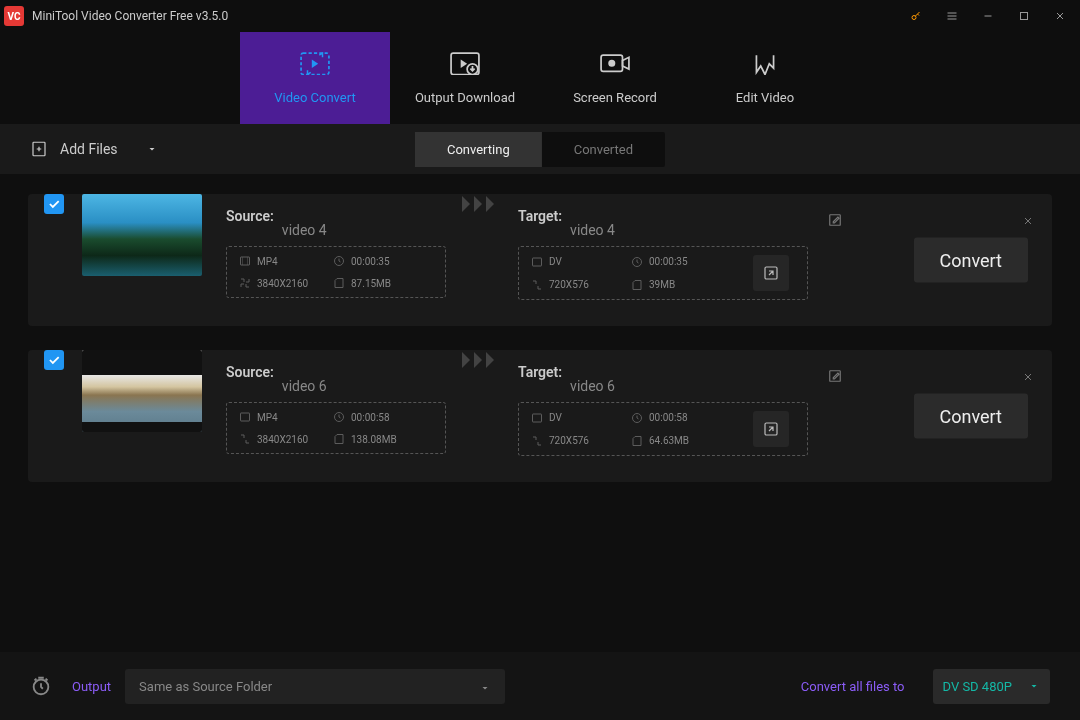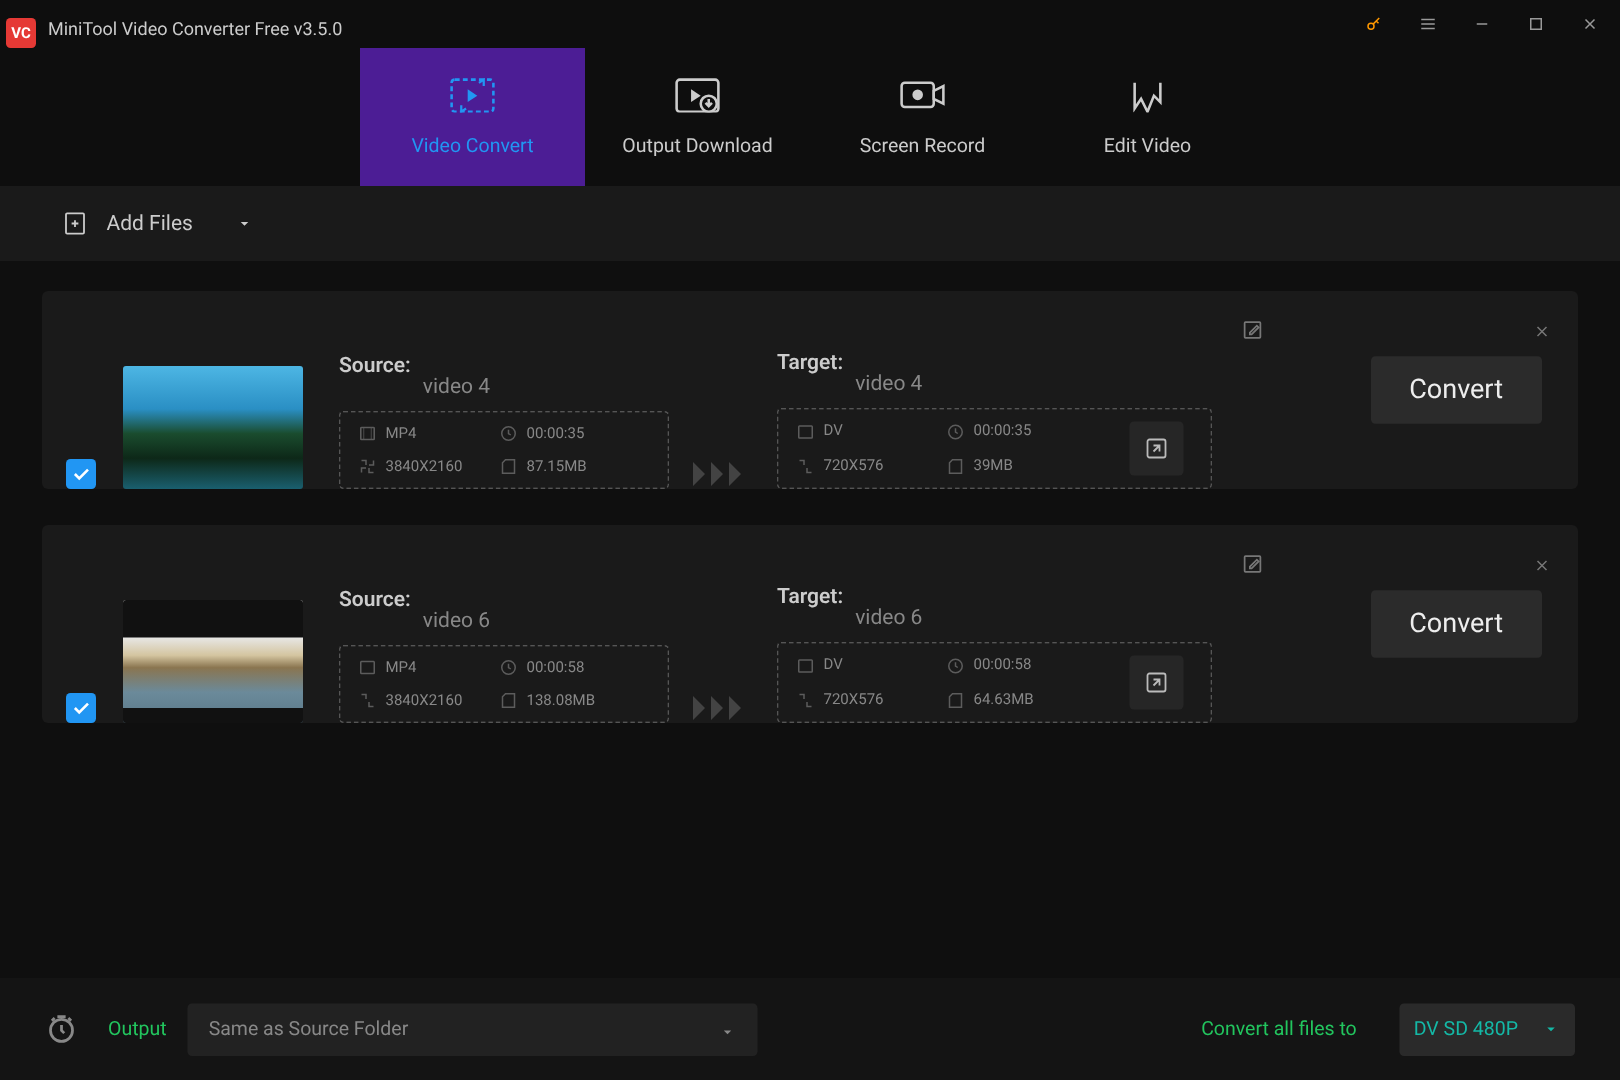--- a/index.html
+++ b/index.html
@@ -1,37 +1,37 @@
 <!DOCTYPE html>
 <html><head>
 <meta charset="utf-8">
 <style>
 *{margin:0;padding:0;box-sizing:border-box;font-family:-apple-system,BlinkMacSystemFont,"Segoe UI",Roboto,sans-serif;}
 body{background:#0f0f0f;color:#999;width:1080px;height:720px;overflow:hidden;position:relative;}
-.titlebar{height:32px;background:#0e0e0e;display:flex;padding:12px 4px;}
+.titlebar{height:32px;background:#0e0e0e;display:flex;align-items:center;padding:12px 4px;}
 .logo{width:20px;height:20px;background:#e53935;border-radius:3px;display:flex;align-items:center;justify-content:center;color:#fff;font-size:10px;font-weight:bold;margin-right:8px;}
 .app-title{color:#ccc;font-size:12px;flex:1;}
 .titlebar-actions{display:flex;align-items:center;gap:4px;}
 .titlebar-btn{width:32px;height:28px;display:flex;align-items:center;justify-content:center;color:#999;cursor:pointer;}
 .titlebar-btn svg{width:12px;height:12px;}
 .key-icon{color:#ff9800;}
 .tabs{height:92px;background:#0e0e0e;display:flex;padding-left:240px;}
 .tab{width:150px;display:flex;flex-direction:column;align-items:center;justify-content:center;gap:14px;cursor:pointer;color:#ccc;}
 .tab.active{background:#4c1d95;color:#2196f3;}
 .tab-icon{width:30px;height:24px;display:flex;align-items:center;justify-content:center;}
 .tab-label{font-size:13px;}
-.toolbar{height:50px;background:#1a1a1a;display:flex;align-items:center;padding:0 41px;}
+.toolbar{height:50px;background:#1a1a1a;display:flex;align-items:center;padding:0 30px;}
 .add-files{display:flex;align-items:center;gap:12px;color:#ccc;cursor:pointer;font-size:14px;}
 .add-files-icon{width:18px;height:18px;}
 .chevron-down{margin-left:16px;}
 .segment{margin-left:auto;margin-right:auto;position:absolute;left:50%;transform:translateX(-50%);display:flex;background:#0e0e0e;border-radius:2px;}
 .segment-btn{padding:10px 32px;font-size:13px;color:#777;cursor:pointer;}
 .segment-btn.active{background:#333;color:#eee;}
 .list{padding:20px 28px 0 28px;}
-.item{background:#1a1a1a;border-radius:4px;height:132px;margin-bottom:24px;display:flex;align-items:flex-end;padding:0 16px;position:relative;}
+.item{background:#1a1a1a;border-radius:4px;height:132px;margin-bottom:24px;display:flex;align-items:flex-start;padding:0 16px;position:relative;}
 .checkbox{width:20px;height:20px;background:#2196f3;border-radius:3px;display:flex;align-items:center;justify-content:center;margin-right:18px;cursor:pointer;}
 .checkbox svg{width:14px;height:14px;}
 .thumb{width:120px;height:82px;background:#333;border-radius:2px;margin-right:24px;overflow:hidden;}
 .thumb.sea{background:linear-gradient(180deg,#4db6e4 0%,#2a8fc4 35%,#1a4c2e 55%,#0d2818 75%,#1a5f6f 100%);}
 .thumb.city{background:linear-gradient(180deg,#f5f5f5 0%,#e8e8e8 30%,#d4c5a0 45%,#8a7550 55%,#6b8a9a 75%,#5a7888 100%);position:relative;}
 .thumb.city::before{content:"";position:absolute;top:0;left:0;right:0;height:30%;background:#111;}
 .thumb.city::after{content:"";position:absolute;bottom:0;left:0;right:0;height:12%;background:#111;}
 .meta-block{display:flex;flex-direction:column;gap:8px;}
 .meta-title{display:flex;align-items:center;gap:8px;font-size:14px;}
 .meta-title .label{color:#ccc;font-weight:600;}
@@ -44,21 +44,21 @@
 .arrows svg{width:44px;height:20px;}
 .edit-btn{width:36px;height:36px;background:#262626;border-radius:3px;display:flex;align-items:center;justify-content:center;cursor:pointer;grid-row:span 2;align-self:center;margin-left:6px;}
 .edit-btn svg{width:16px;height:16px;color:#bbb;}
 .edit-meta-icon{position:absolute;top:18px;left:800px;color:#777;cursor:pointer;}
 .edit-meta-icon svg{width:14px;height:14px;}
 .close-item{position:absolute;top:18px;right:18px;color:#777;cursor:pointer;}
 .close-item svg{width:12px;height:12px;}
 .convert-btn{position:absolute;right:24px;top:50%;transform:translateY(-50%);background:#2b2b2b;color:#eee;border:none;padding:12px 26px;border-radius:3px;font-size:18px;cursor:pointer;}
 .footer{position:absolute;bottom:0;left:0;right:0;height:68px;background:#141414;display:flex;align-items:center;padding:0 30px;}
 .footer-clock{width:22px;height:22px;color:#888;margin-right:20px;}
-.footer-label{font-size:13px;color:#22c55e;margin-right:14px;}
+.footer-label{font-size:13px;color:#8b5cf6;margin-right:14px;}
 .footer-select{background:#222;border:none;color:#888;padding:10px 14px;border-radius:3px;font-size:13px;width:380px;display:flex;align-items:flex-end;justify-content:space-between;cursor:pointer;}
 .footer-right{margin-left:auto;display:flex;align-items:center;gap:14px;}
 .format-select{background:#2a2a2a;color:#14b8a6;padding:10px 10px;border-radius:3px;font-size:13px;display:flex;align-items:center;gap:16px;cursor:pointer;}
 .convert-all{background:#1976d2;color:#fff;border:none;padding:12px 22px;border-radius:4px;font-size:14px;font-weight:600;cursor:pointer;}
 </style>
 </head>
 <body>
 
 <div class="titlebar">
   <div class="logo">VC</div>
@@ -138,20 +138,24 @@
 <div class="toolbar">
   <div class="add-files">
     <svg class="add-files-icon" viewBox="0 0 24 24" fill="none" stroke="currentColor" stroke-width="1.6">
         <rect x="4" y="3" width="16" height="18" rx="1"></rect>
         <path d="M12 9v6M9 12h6"></path>
       </svg>
     <span>Add Files</span>
     <svg class="chevron-down" width="12" height="12" viewBox="0 0 24 24" fill="currentColor">
         <path d="M7 10l5 5 5-5z"></path>
       </svg>
+  </div>
+  <div class="segment">
+    <div class="segment-btn active">Converting</div>
+    <div class="segment-btn">Converted</div>
   </div>
 </div>
 
 <div class="list">
 
   <div class="item">
     <div class="checkbox">
         <svg viewBox="0 0 24 24" fill="none" stroke="#fff" stroke-width="3">
           <path d="M5 12l5 5L20 7"></path>
         </svg>

